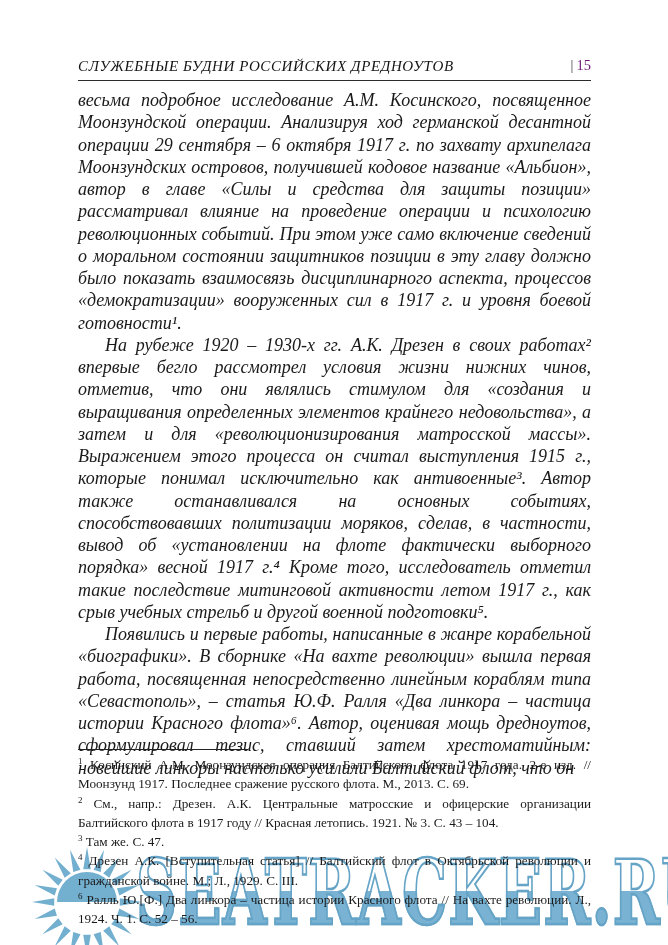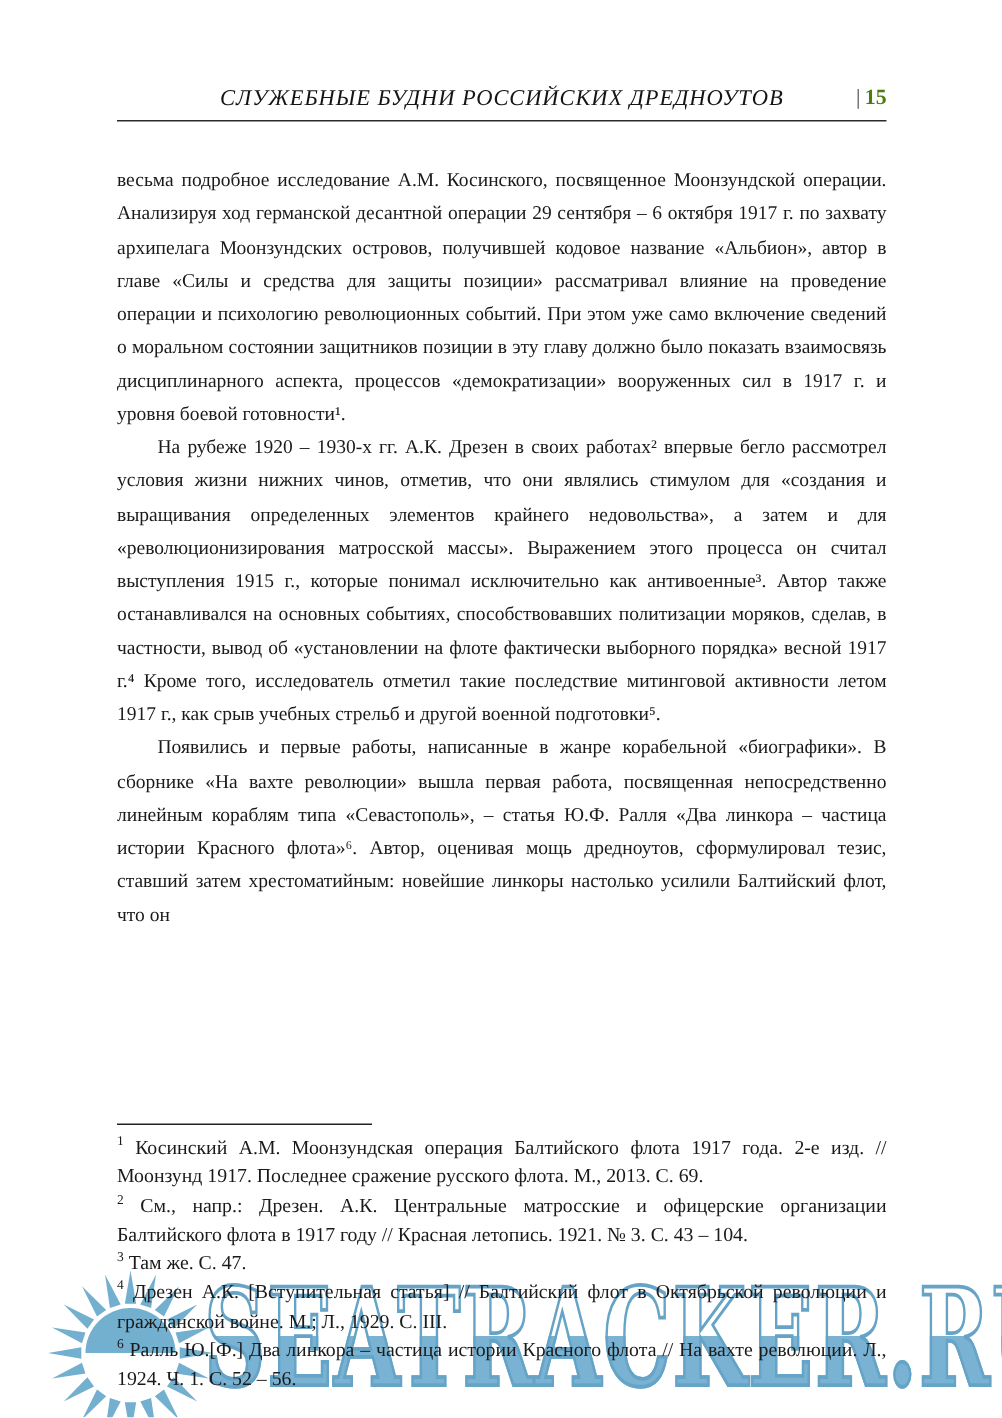--- a/index.html
+++ b/index.html
@@ -20,21 +20,20 @@
     position: relative;
     z-index: 1;
     padding: 0 77px 0 78px;
   }
   
   .running-head {
     position: relative;
     margin-top: 57px;
     padding-bottom: 6px;
     border-bottom: 1.3px solid #2b2b2b;
-    text-align: center;
     height: 17px;
   }
   .rh-title {
     font-style: italic;
     font-size: 15px;
     letter-spacing: 0.6px;
     color: #141414;
     white-space: nowrap;
   }
   .rh-page {
@@ -42,28 +41,29 @@
     right: 0;
     top: 0;
     font-size: 14.5px;
     white-space: nowrap;
   }
   .rh-sep {
     font-weight: normal;
     color: #444;
     margin-right: 3px;
   }
-  .rh-num { font-weight: bold; color: #4d7c0f; }
+  .rh-num { font-weight: normal; color: #701a75; }
   
   .body-text {
-    margin-top: 28px;
-    font-size: 13px;
+    margin-top: 8px;
+    font-size: 18px;
     line-height: 22.25px;
     text-align: justify;
     hyphens: none;
+    font-style: italic;
   }
   .para { margin: 0; }
   .para.indent { text-indent: 27px; }
   
   .footnotes {
     position: absolute;
     top: 692px;
     left: 78px;
     right: 77px;
     font-size: 13.2px;

